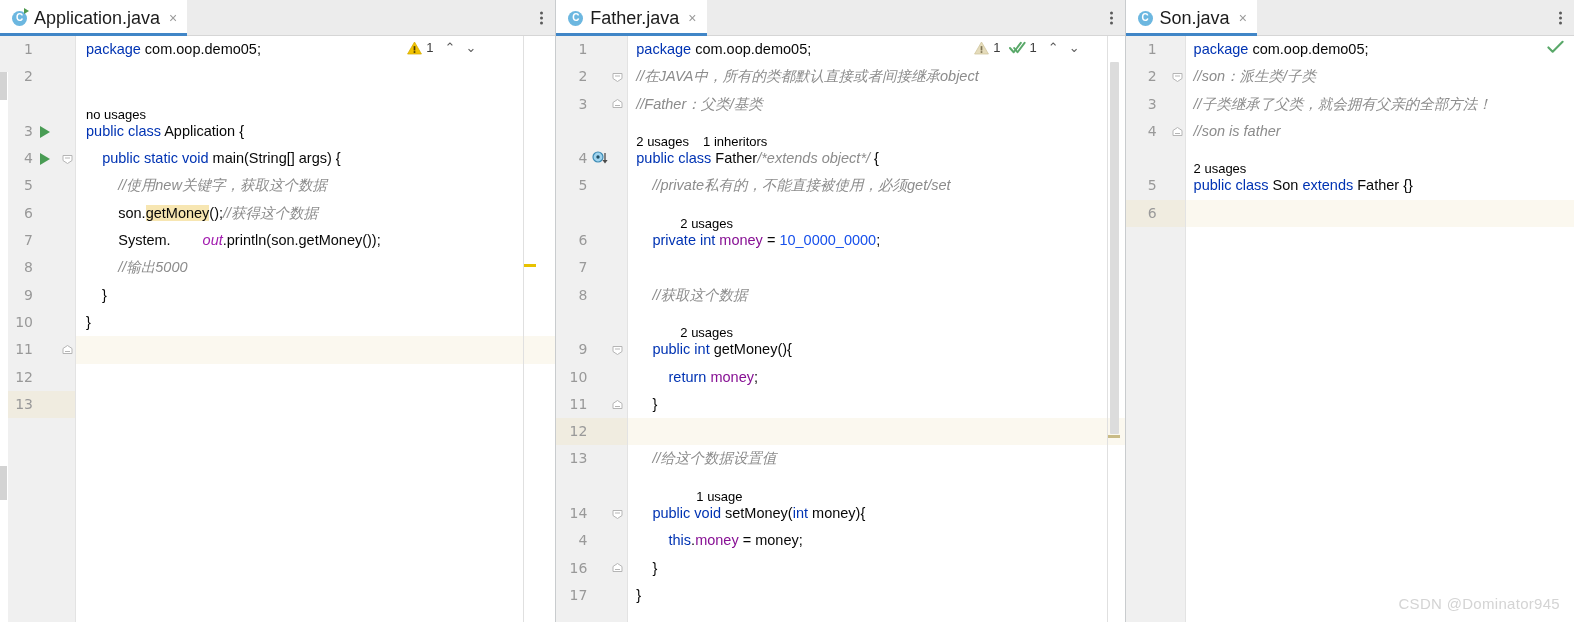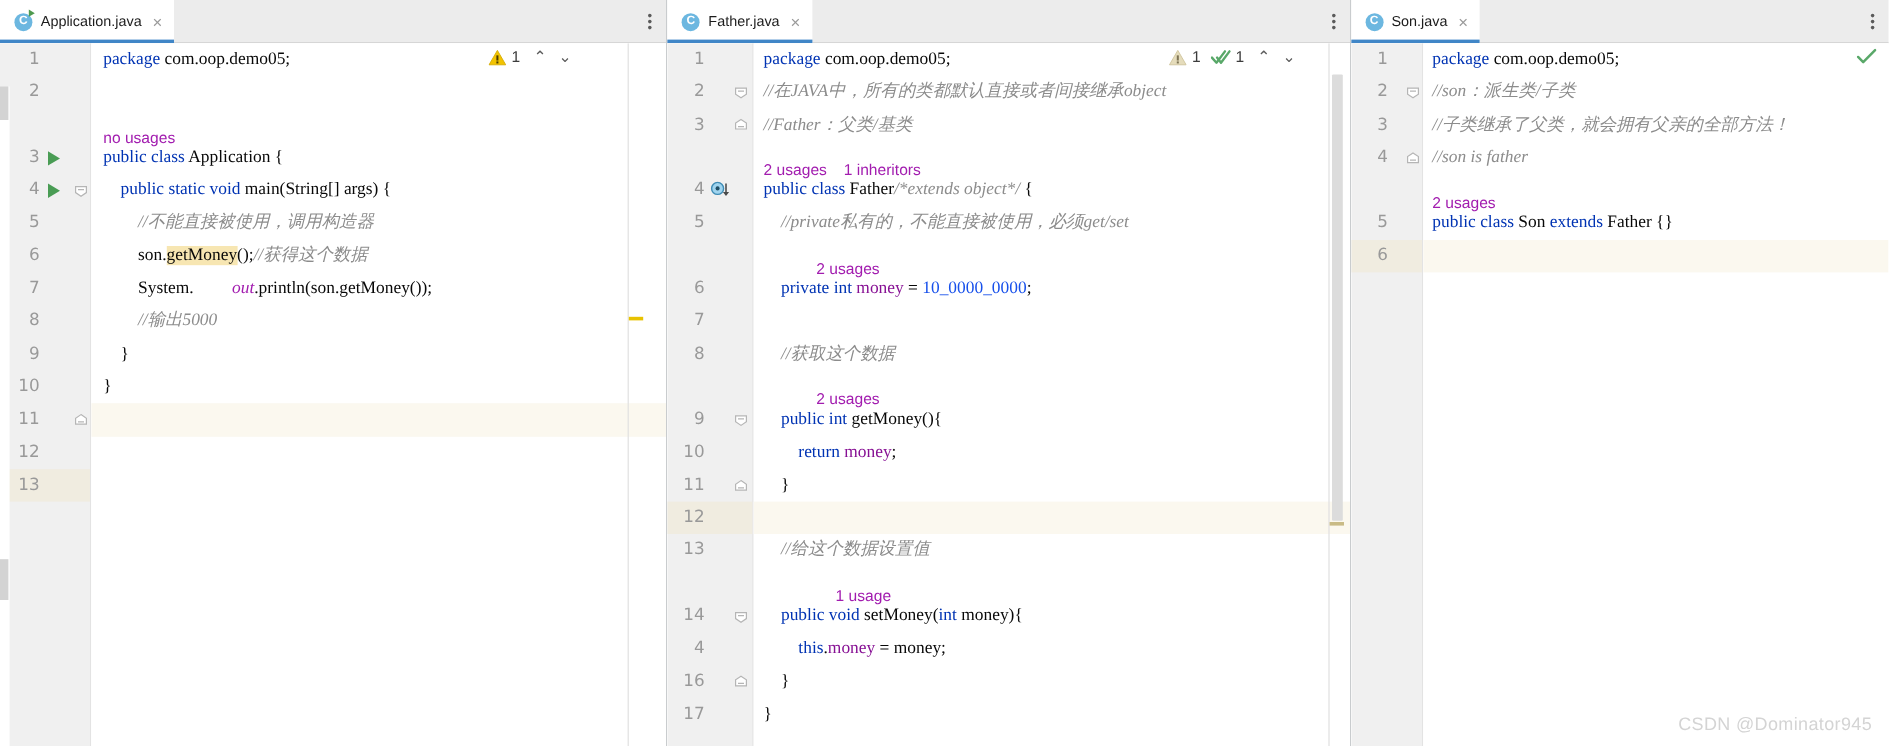--- a/index.html
+++ b/index.html
@@ -77,21 +77,21 @@
   }
   .tab-icon .arrow {
     position: absolute;
     right: -2px; top: -3px;
     width: 0; height: 0;
     border-left: 5px solid #4f9a4f;
     border-top: 3px solid transparent;
     border-bottom: 3px solid transparent;
   }
   .tab-label {
-    font-size: 12px;
+    font-size: 18px;
     color: #1c1c1c;
     white-space: nowrap;
   }
   .tab-close {
     font-size: 14px;
     color: #9a9a9a;
     margin-left: 2px;
     line-height: 1;
     cursor: pointer;
   }
@@ -158,34 +158,34 @@
     color: #999999;
     line-height: 27.3px;
   }
   .panel.p1 .lineno { padding-right: 42px; }
   .panel.p2 .lineno { padding-right: 40px; }
   .panel.p3 .lineno { padding-right: 28px; }
 
   .gutter .row.hl { background: #f0ece0; }
 
   .code {
-    font-family: Liberation Serif, serif;
+    font-family: Liberation Sans, sans-serif;
     font-size: 14.5px;
     padding-left: 10px;
     line-height: 27.3px;
     color: #080808;
   }
   .panel.p2 .code { padding-left: 8px; }
   .panel.p3 .code { padding-left: 8px; }
 
   
   .hint {
     font-family: "Liberation Sans", sans-serif;
     font-size: 13px;
-    color: #a21caf;
+    color: #000000;
     padding-left: 10px;
     line-height: 27.3px;
     margin-top: 20px;
   }
   .panel.p2 .hint { padding-left: 8px; }
   .panel.p3 .hint { padding-left: 8px; }
 
   
   .kw   { color: #0033b3; }
   .num  { color: #1750eb; }
@@ -337,21 +337,21 @@
               </svg></span></div>
           <div class="row"><span class="lineno">12</span></div>
           <div class="row hl"><span class="lineno">13</span></div>
         </div>
       <div class="code-area" id="c-0">
           <div class="row"><span class="code"><span class="kw">package</span> com.oop.demo05;</span></div>
           <div class="row"><span class="code"></span></div>
           <div class="row"><span class="hint">no usages</span></div>
           <div class="row"><span class="code"><span class="kw">public</span> <span class="kw">class</span> Application {</span></div>
           <div class="row"><span class="code">    <span class="kw">public</span> <span class="kw">static</span> <span class="kw">void</span> <span class="id">main</span>(String[] args) {</span></div>
-          <div class="row"><span class="code">        <span class="cmt">//不能直接被使用，调用构造器</span></span></div>
+          <div class="row"><span class="code">        <span class="cmt">//使用new关键字，获取这个数据</span></span></div>
           <div class="row"><span class="code">        son.<span class="mark">getMoney</span>();<span class="cmt">//获得这个数据</span></span></div>
           <div class="row"><span class="code">        System.<span class="stat">out</span>.println(son.getMoney());</span></div>
           <div class="row"><span class="code">        <span class="cmt">//输出5000</span></span></div>
           <div class="row"><span class="code">    }</span></div>
           <div class="row"><span class="code">}</span></div>
           <div class="row hl"><span class="code"></span></div>
         </div>
 
       <div class="inspect" style="right:76px;">
         <svg class="warn-tri" viewBox="0 0 16 14">

